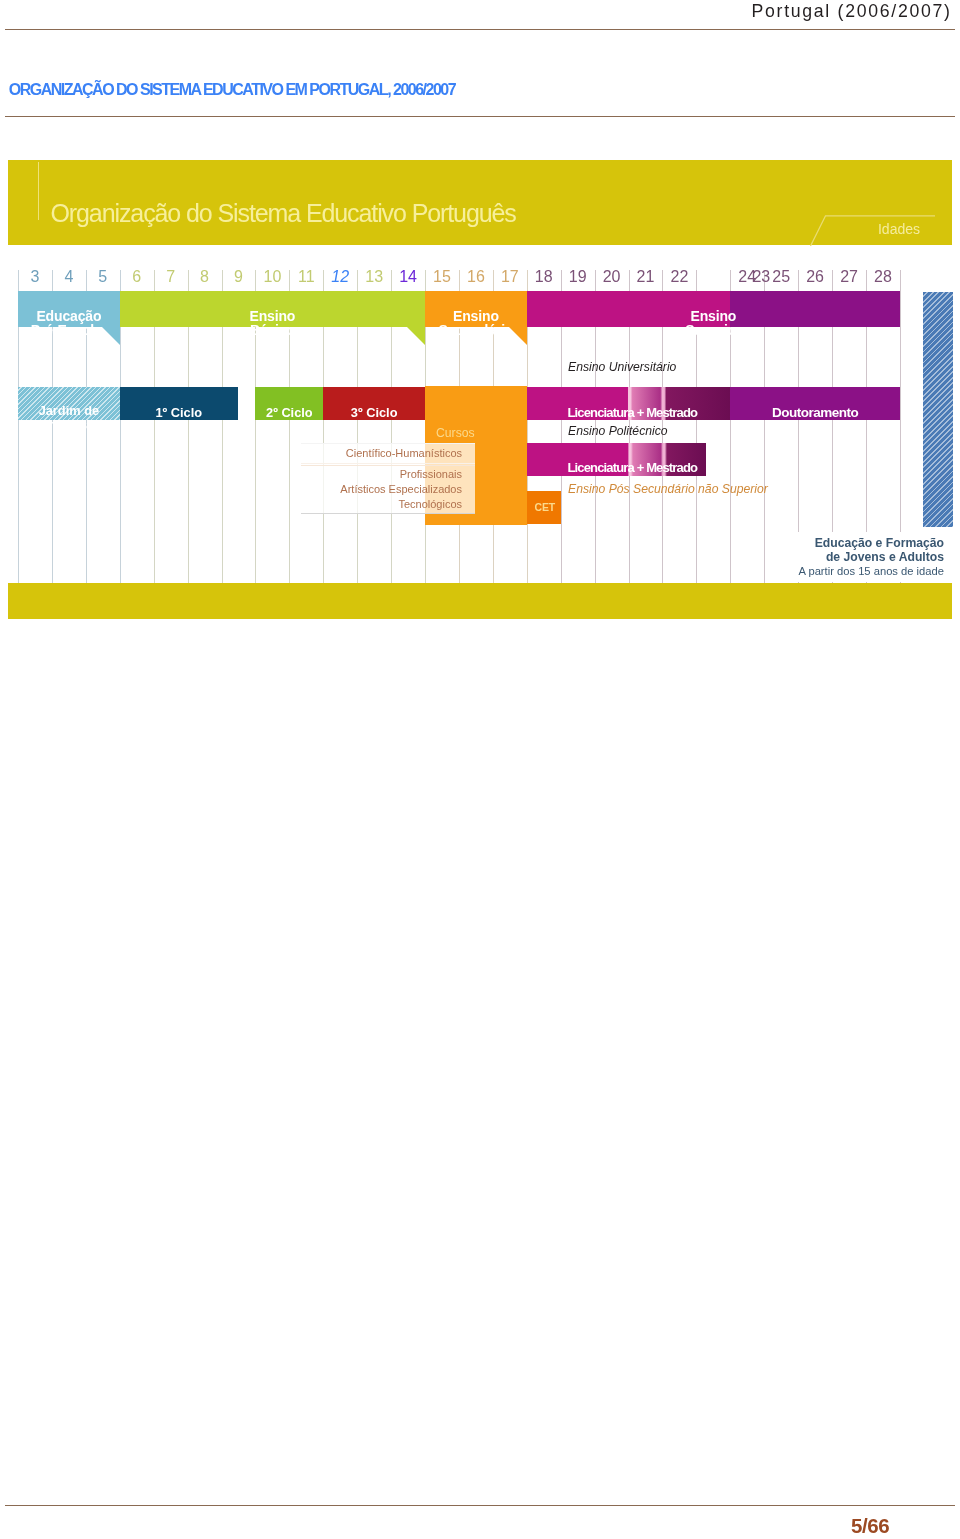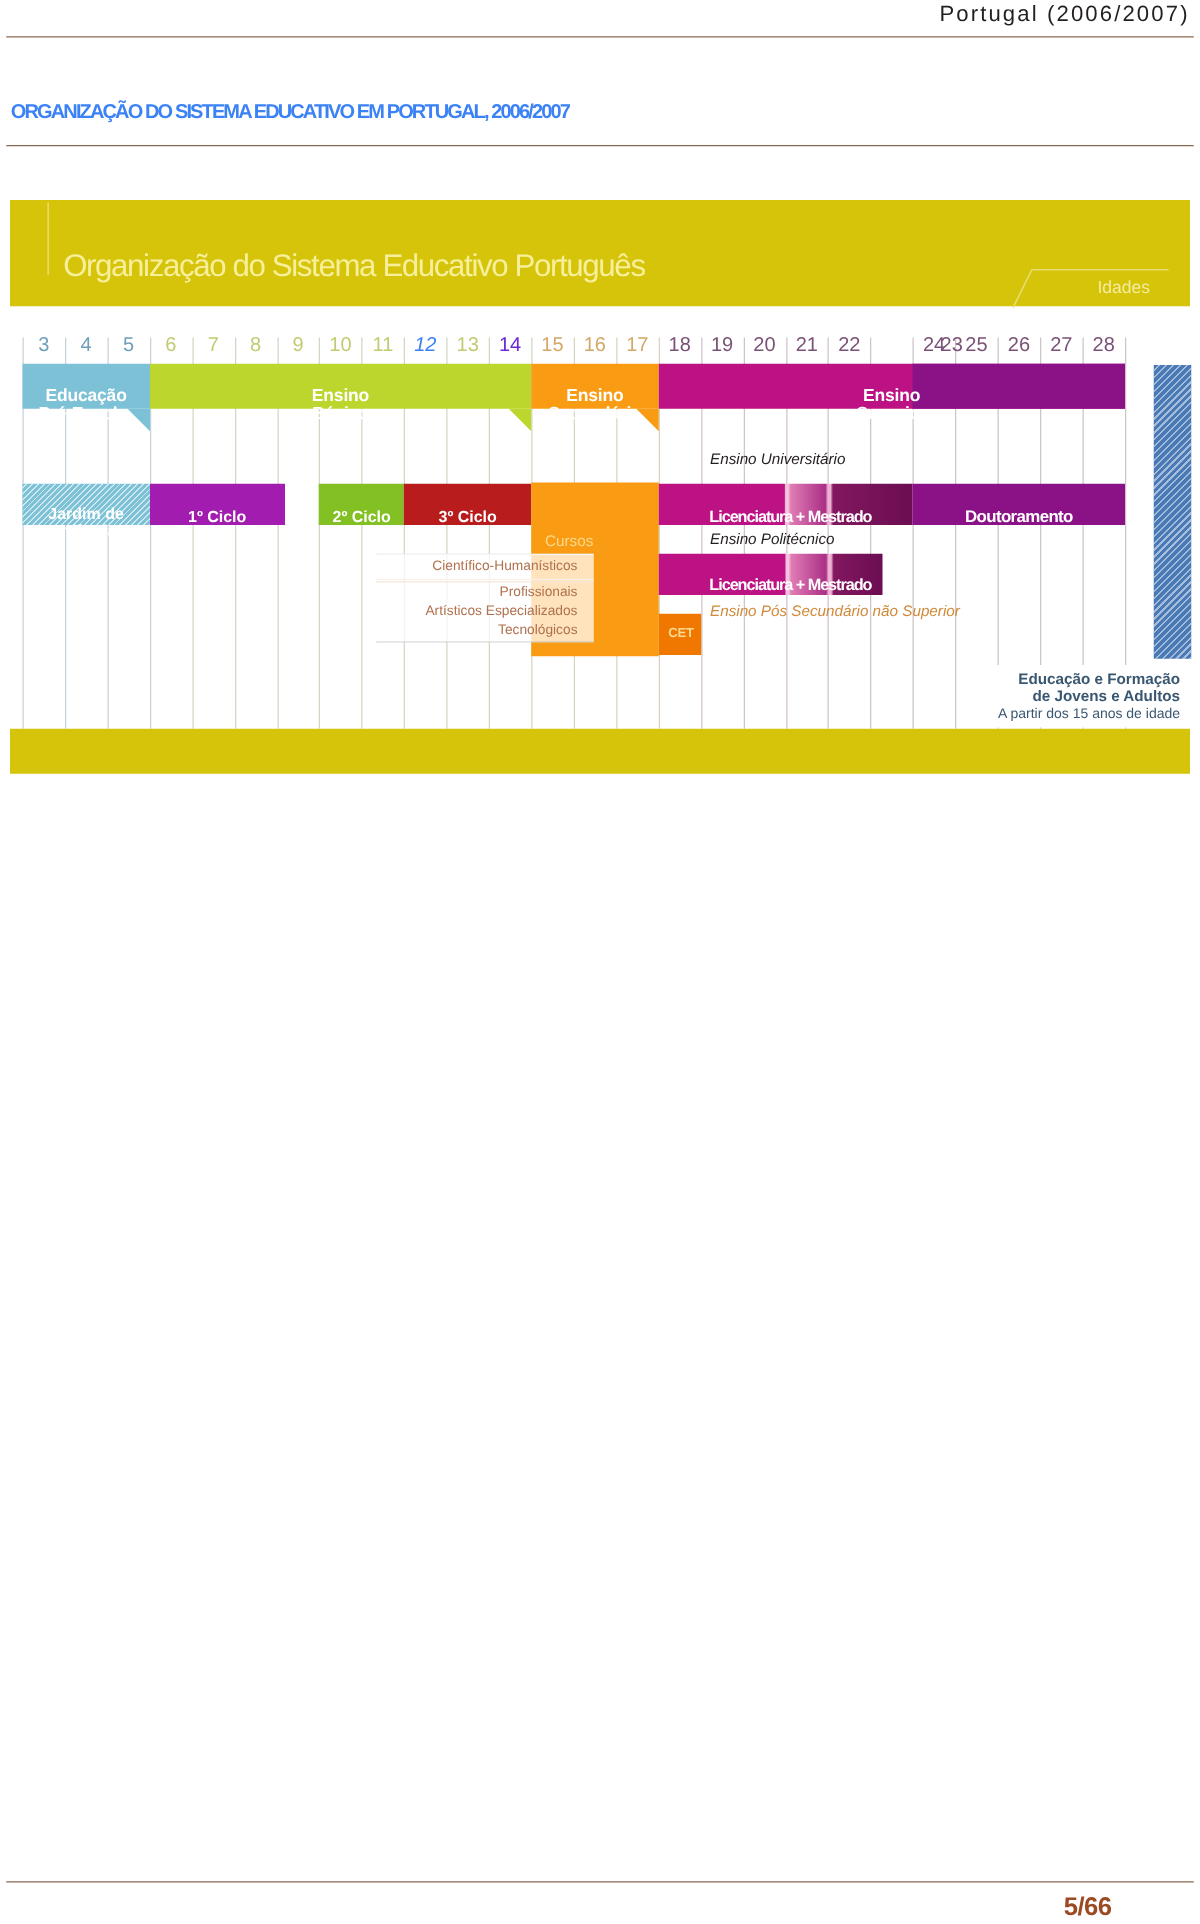--- a/index.html
+++ b/index.html
@@ -140,21 +140,21 @@
           <div class="lbl"><span>Ensino</span><br><span>Secundário</span></div>
         </div>
         <div class="tab" style="left: 500.8px; top: 166.5px; border-left: 18px solid transparent; border-top: 18px solid rgb(249, 156, 20);"></div>
         <div class="band" style="left: 518.8px; top: 130.5px; width: 373.12px; height: 36px; background: rgb(189, 18, 131); font-size: 14px; letter-spacing: -0.15px;">
           <div style="position: absolute; inset: 0px 0px 0px 203.52px; background: rgb(139, 17, 134);"></div>
           <div class="lbl"><span>Ensino</span><br><span>Superior</span></div>
         </div>
         <div class="band hatch-lblue" style="left: 10px; top: 227px; width: 101.76px; height: 33px; font-size: 12.8px;">
           <div class="lbl"><span>Jardim de</span><br><span>Infância</span></div>
         </div>
-        <div class="band" style="left: 111.76px; top: 227px; width: 108px; height: 33px; background: #a21caf; font-size: 12.8px;">
+        <div class="band" style="left: 111.76px; top: 227px; width: 118px; height: 33px; background: #0c4a6e; font-size: 12.8px;">
           <div class="lbl" style="transform: translateY(-70%);"><span>1º Ciclo</span></div>
         </div>
         <div class="band" style="left: 247.44px; top: 227px; width: 67.84px; height: 33px; background: rgb(130, 192, 35); font-size: 12.8px;">
           <div class="lbl" style="transform: translateY(-70%);"><span>2º Ciclo</span></div>
         </div>
         <div class="band" style="left: 315.28px; top: 227px; width: 101.76px; height: 33px; background: #b91c1c; font-size: 12.8px;">
           <div class="lbl" style="transform: translateY(-70%);"><span>3º Ciclo</span></div>
         </div>
         <div class="band" style="left: 417.04px; top: 225.5px; width: 101.76px; height: 139px; background: rgb(249, 156, 20);">
           <div style="position: absolute; left: 11px; top: 40px; font-size: 12.2px; color: rgb(251, 217, 139); font-weight: normal; z-index: 6;">Cursos</div>

